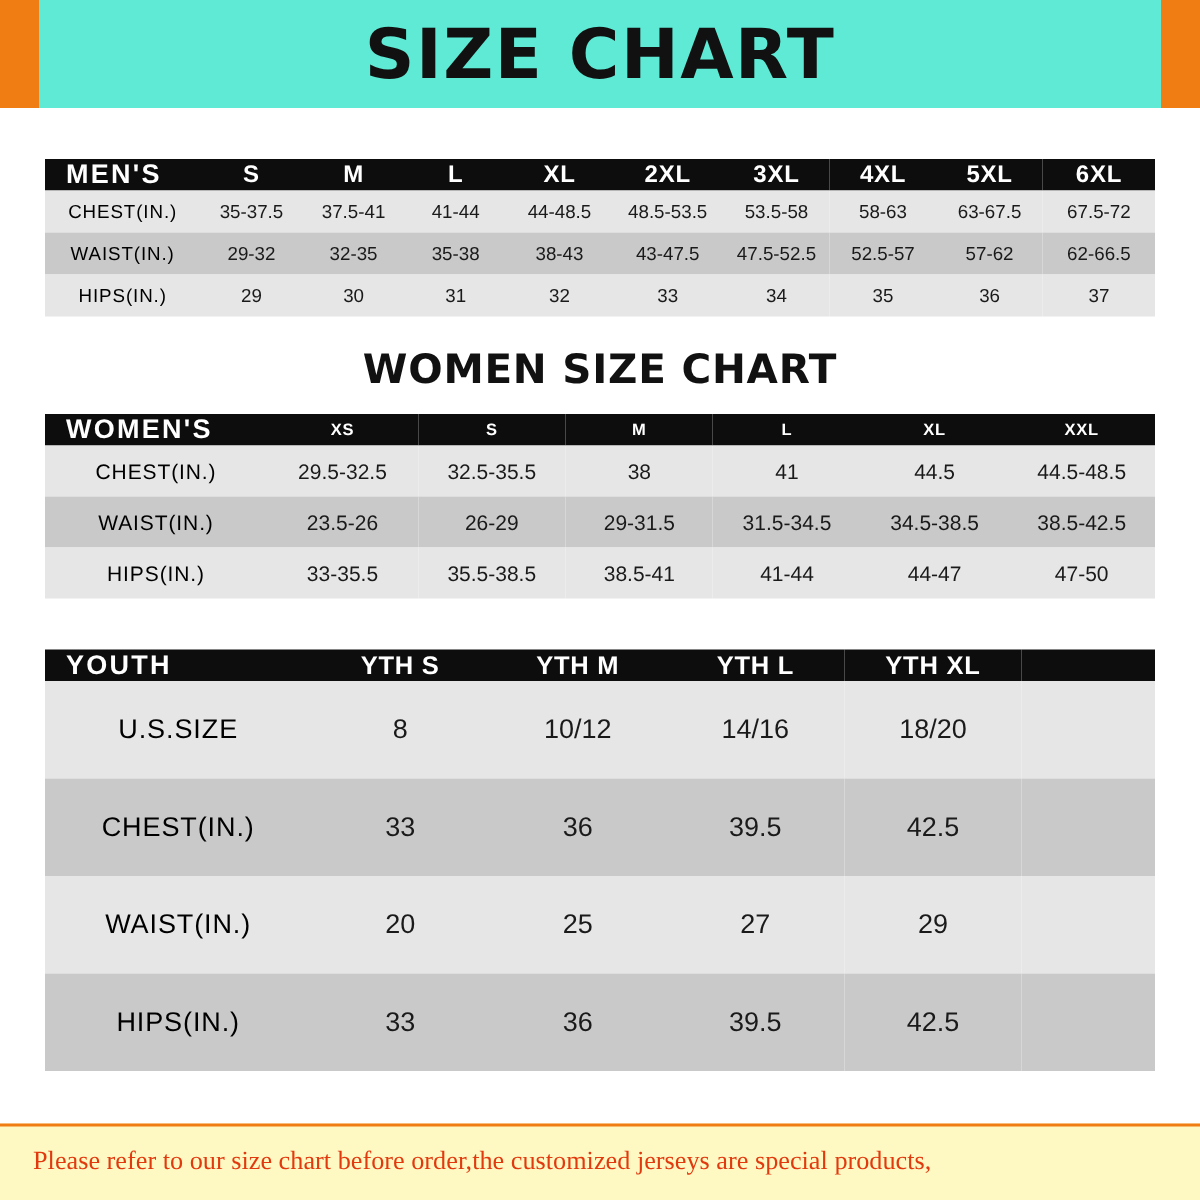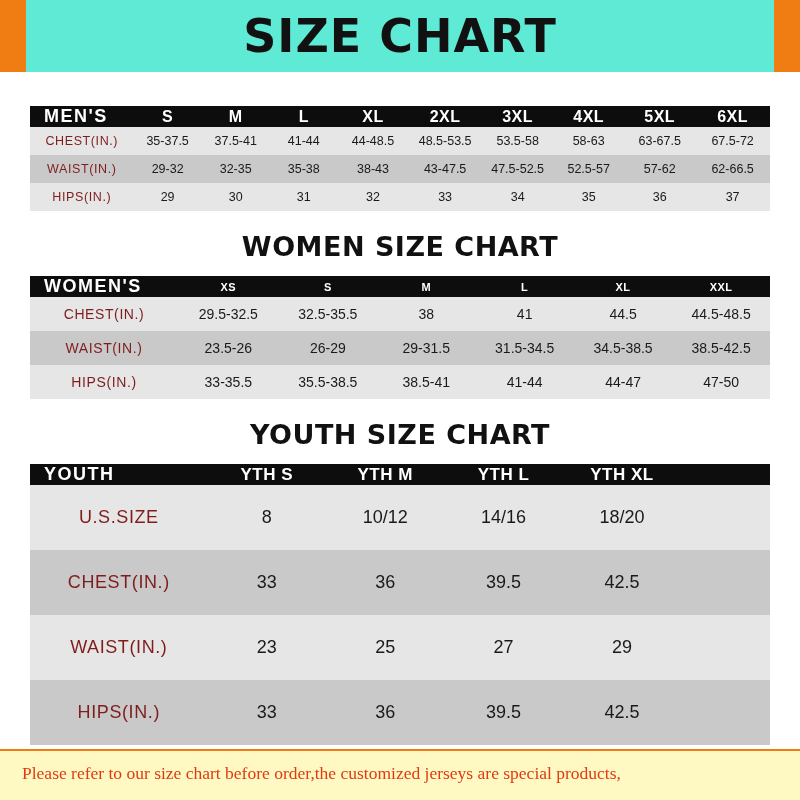--- a/index.html
+++ b/index.html
@@ -78,21 +78,21 @@
     letter-spacing: 1.5px;
   }
   tbody td {
     font-size: 13px;
     color: #1a1a1a;
     padding: 7px 2px;
   }
   tbody td.rowlabel {
     font-size: 13.5px;
     letter-spacing: 0.6px;
-    color: #7f1d1d;
+    color: #000000;
     text-align: center;
   }
   tbody tr.odd td { background: #e6e6e6; }
   tbody tr.even td { background: #c9c9c9; }
 
   
   #men-table thead th.rowlabel { font-size: 18px; }
   #men-table tbody td { font-size: 12.5px; }
 
   #women-table thead th { font-size: 11px; }
@@ -253,21 +253,20 @@
           <td>35.5-38.5</td>
           <td>38.5-41</td>
           <td>41-44</td>
           <td>44-47</td>
           <td>47-50</td>
         </tr>
       </tbody>
     </table>
 
     <div class="spacer-md"></div>
-    <div class="section-title">YOUTH SIZE CHART</div>
     <div class="spacer-sm"></div>
     <table id="youth-table">
       <colgroup>
         <col style="width:24%">
           <col style="width:16%">
           <col style="width:16%">
           <col style="width:16%">
         <col style="width:16%">
           <col style="width:12%">
       </colgroup>
@@ -293,21 +292,21 @@
         <tr class="even">
           <td class="rowlabel">CHEST(IN.)</td>
           <td>33</td>
           <td>36</td>
           <td>39.5</td>
           <td>42.5</td>
           <td></td>
         </tr>
         <tr class="odd">
           <td class="rowlabel">WAIST(IN.)</td>
-          <td>23</td>
+          <td>20</td>
           <td>25</td>
           <td>27</td>
           <td>29</td>
           <td></td>
         </tr>
         <tr class="even">
           <td class="rowlabel">HIPS(IN.)</td>
           <td>33</td>
           <td>36</td>
           <td>39.5</td>

